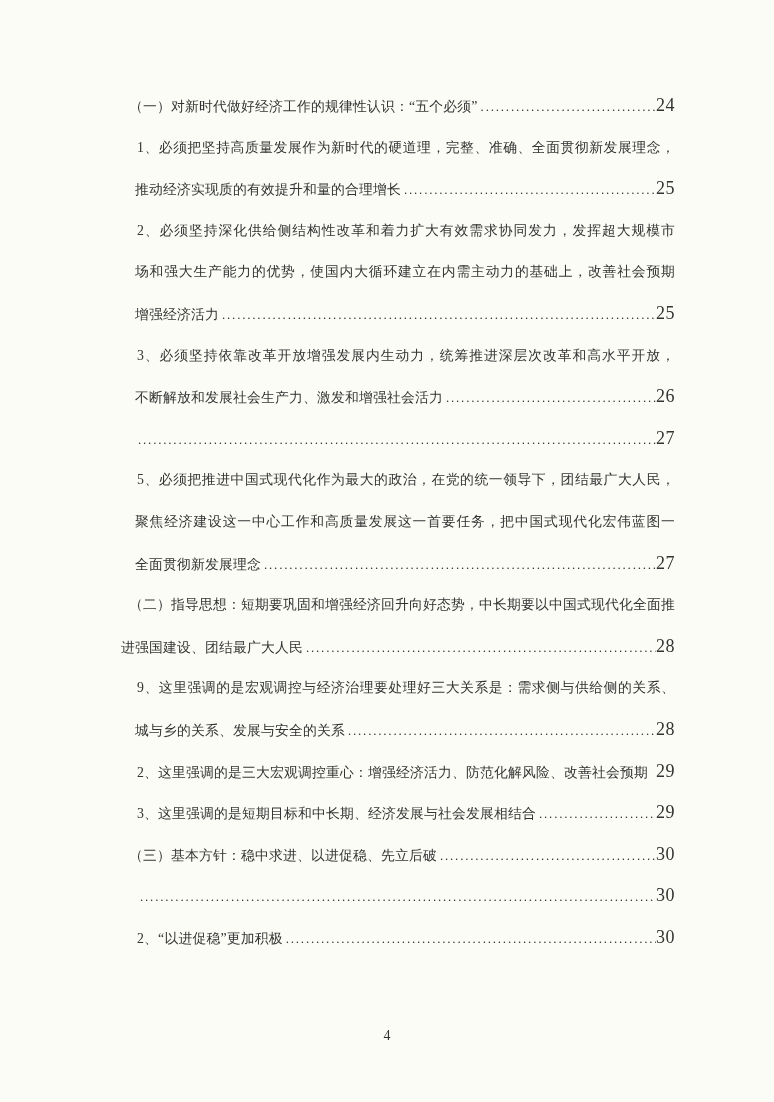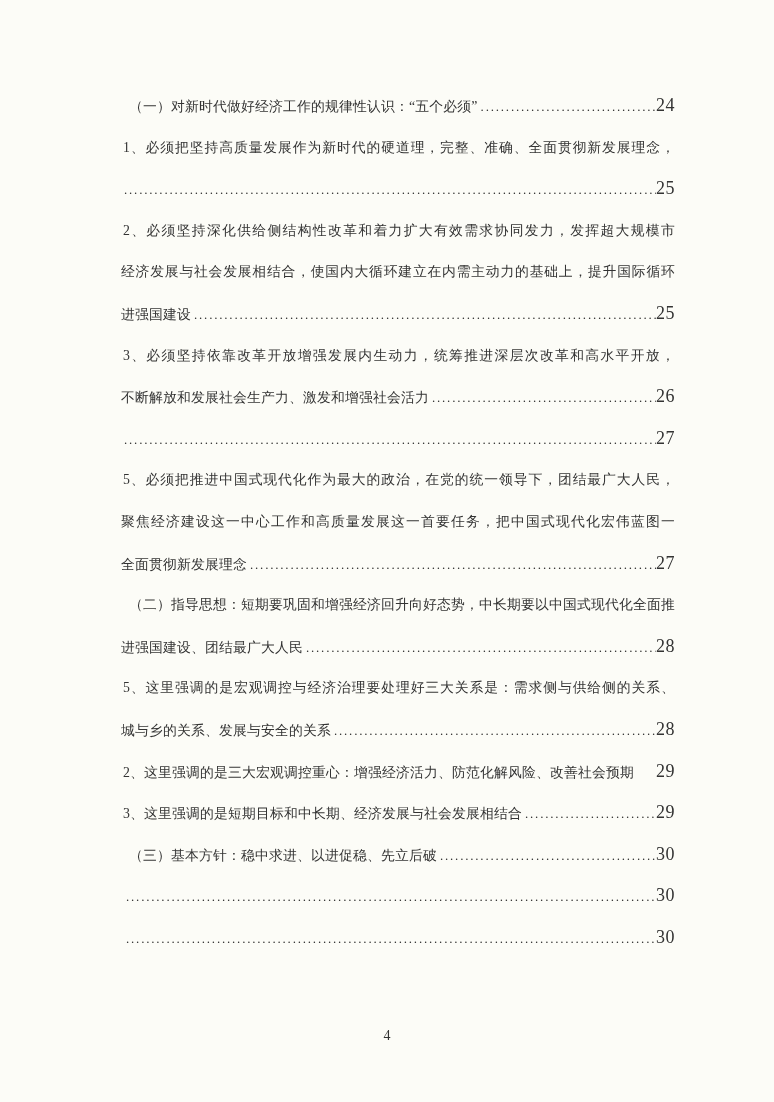--- a/index.html
+++ b/index.html
@@ -60,21 +60,21 @@
   }
   .dots.nodots::after { content: ""; }
   .pg {
     flex: 0 0 auto;
     font-size: 18px;
     letter-spacing: 0.5px;
   }
   
   .level1 .line { margin-left: 0; }
   .level1 .line.first { padding-left: 8px; }
-  .level2 .line { }
+  .level2 .line { margin-left: 14px; }
   .level2 .line.first { padding-left: 2px; }
   .footer {
     position: absolute;
     top: 1026px;
     left: 0;
     width: 774px;
     text-align: center;
     font-size: 14px;
     line-height: 20px;
   }
@@ -87,29 +87,30 @@
       <div class="entry level1">
         <div class="line first last">
           <span class="t">（一）对新时代做好经济工作的规律性认识：“五个必须”</span>
           <span class="dots"></span>
           <span class="pg">24</span>
         </div>
       </div>
       <div class="entry level2">
         <div class="line first full">1、必须把坚持高质量发展作为新时代的硬道理，完整、准确、全面贯彻新发展理念，</div>
         <div class="line last">
+          <span class="t">推动经济实现质的有效提升和量的合理增长</span>
           <span class="dots"></span>
           <span class="pg">25</span>
         </div>
       </div>
       <div class="entry level2">
         <div class="line first full">2、必须坚持深化供给侧结构性改革和着力扩大有效需求协同发力，发挥超大规模市</div>
-        <div class="line full">经济发展与社会发展相结合，使国内大循环建立在内需主动力的基础上，提升国际循环</div>
+        <div class="line full">场和强大生产能力的优势，使国内大循环建立在内需主动力的基础上，改善社会预期</div>
         <div class="line last">
-          <span class="t">进强国建设</span>
+          <span class="t">增强经济活力</span>
           <span class="dots"></span>
           <span class="pg">25</span>
         </div>
       </div>
       <div class="entry level2">
         <div class="line first full">3、必须坚持依靠改革开放增强发展内生动力，统筹推进深层次改革和高水平开放，</div>
         <div class="line last">
           <span class="t">不断解放和发展社会生产力、激发和增强社会活力</span>
           <span class="dots"></span>
           <span class="pg">26</span>
@@ -132,21 +133,21 @@
       </div>
       <div class="entry level1">
         <div class="line first full">（二）指导思想：短期要巩固和增强经济回升向好态势，中长期要以中国式现代化全面推</div>
         <div class="line last">
           <span class="t">进强国建设、团结最广大人民</span>
           <span class="dots"></span>
           <span class="pg">28</span>
         </div>
       </div>
       <div class="entry level2">
-        <div class="line first full">5、这里强调的是宏观调控与经济治理要处理好三大关系是：需求侧与供给侧的关系、</div>
+        <div class="line first full">9、这里强调的是宏观调控与经济治理要处理好三大关系是：需求侧与供给侧的关系、</div>
         <div class="line last">
           <span class="t">城与乡的关系、发展与安全的关系</span>
           <span class="dots"></span>
           <span class="pg">28</span>
         </div>
       </div>
       <div class="entry level2">
         <div class="line first last">
           <span class="t">2、这里强调的是三大宏观调控重心：增强经济活力、防范化解风险、改善社会预期</span>
           <span class="dots nodots"></span>
@@ -168,20 +169,21 @@
         </div>
       </div>
       <div class="entry level2">
         <div class="line first last">
           <span class="dots"></span>
           <span class="pg">30</span>
         </div>
       </div>
       <div class="entry level2">
         <div class="line first last">
+          <span class="t">2、“以进促稳”更加积极</span>
           <span class="dots"></span>
           <span class="pg">30</span>
         </div>
       </div>
     </div>
   <div class="footer">
     <span>4</span>
   </div>
 </div>
 

